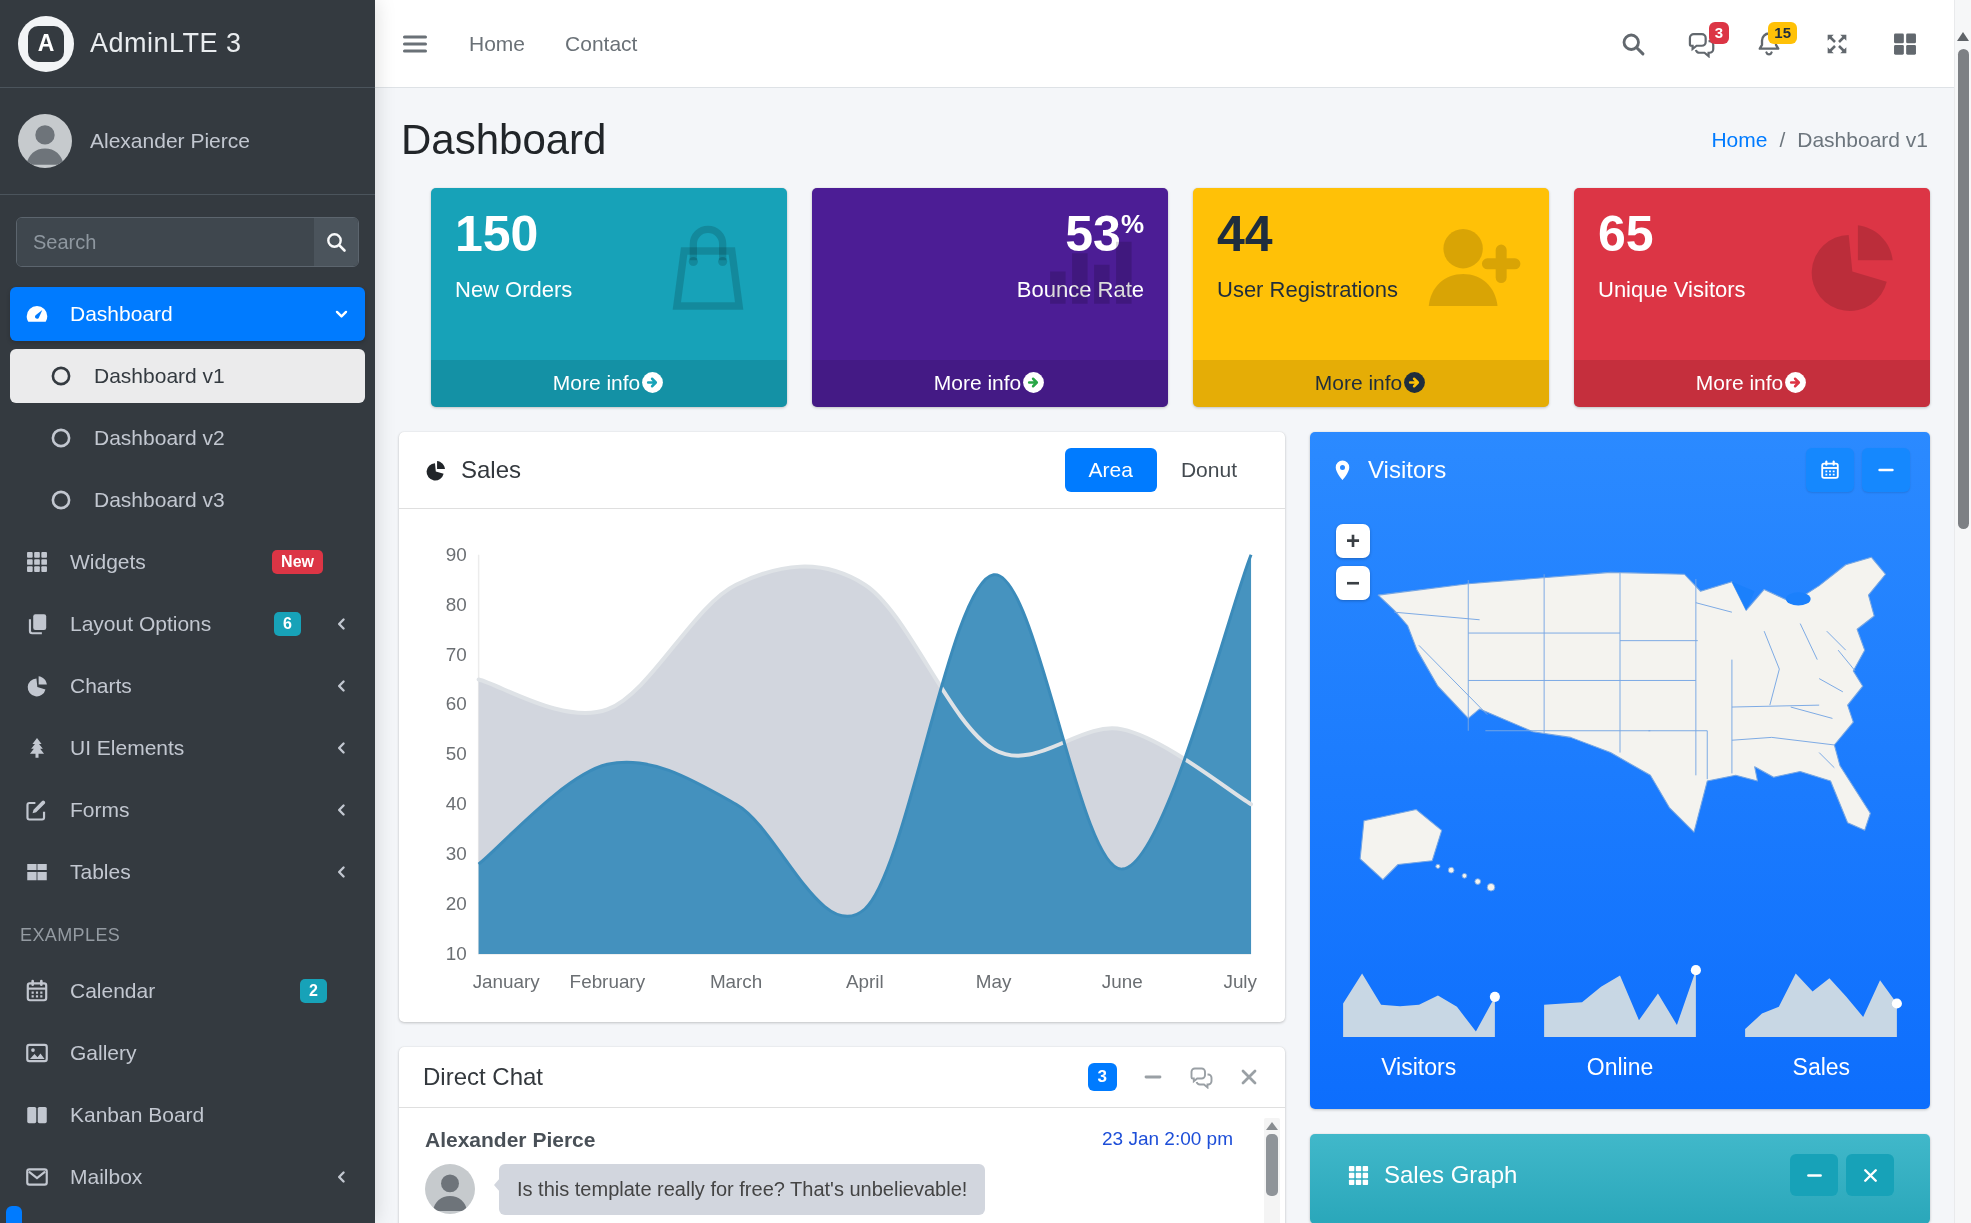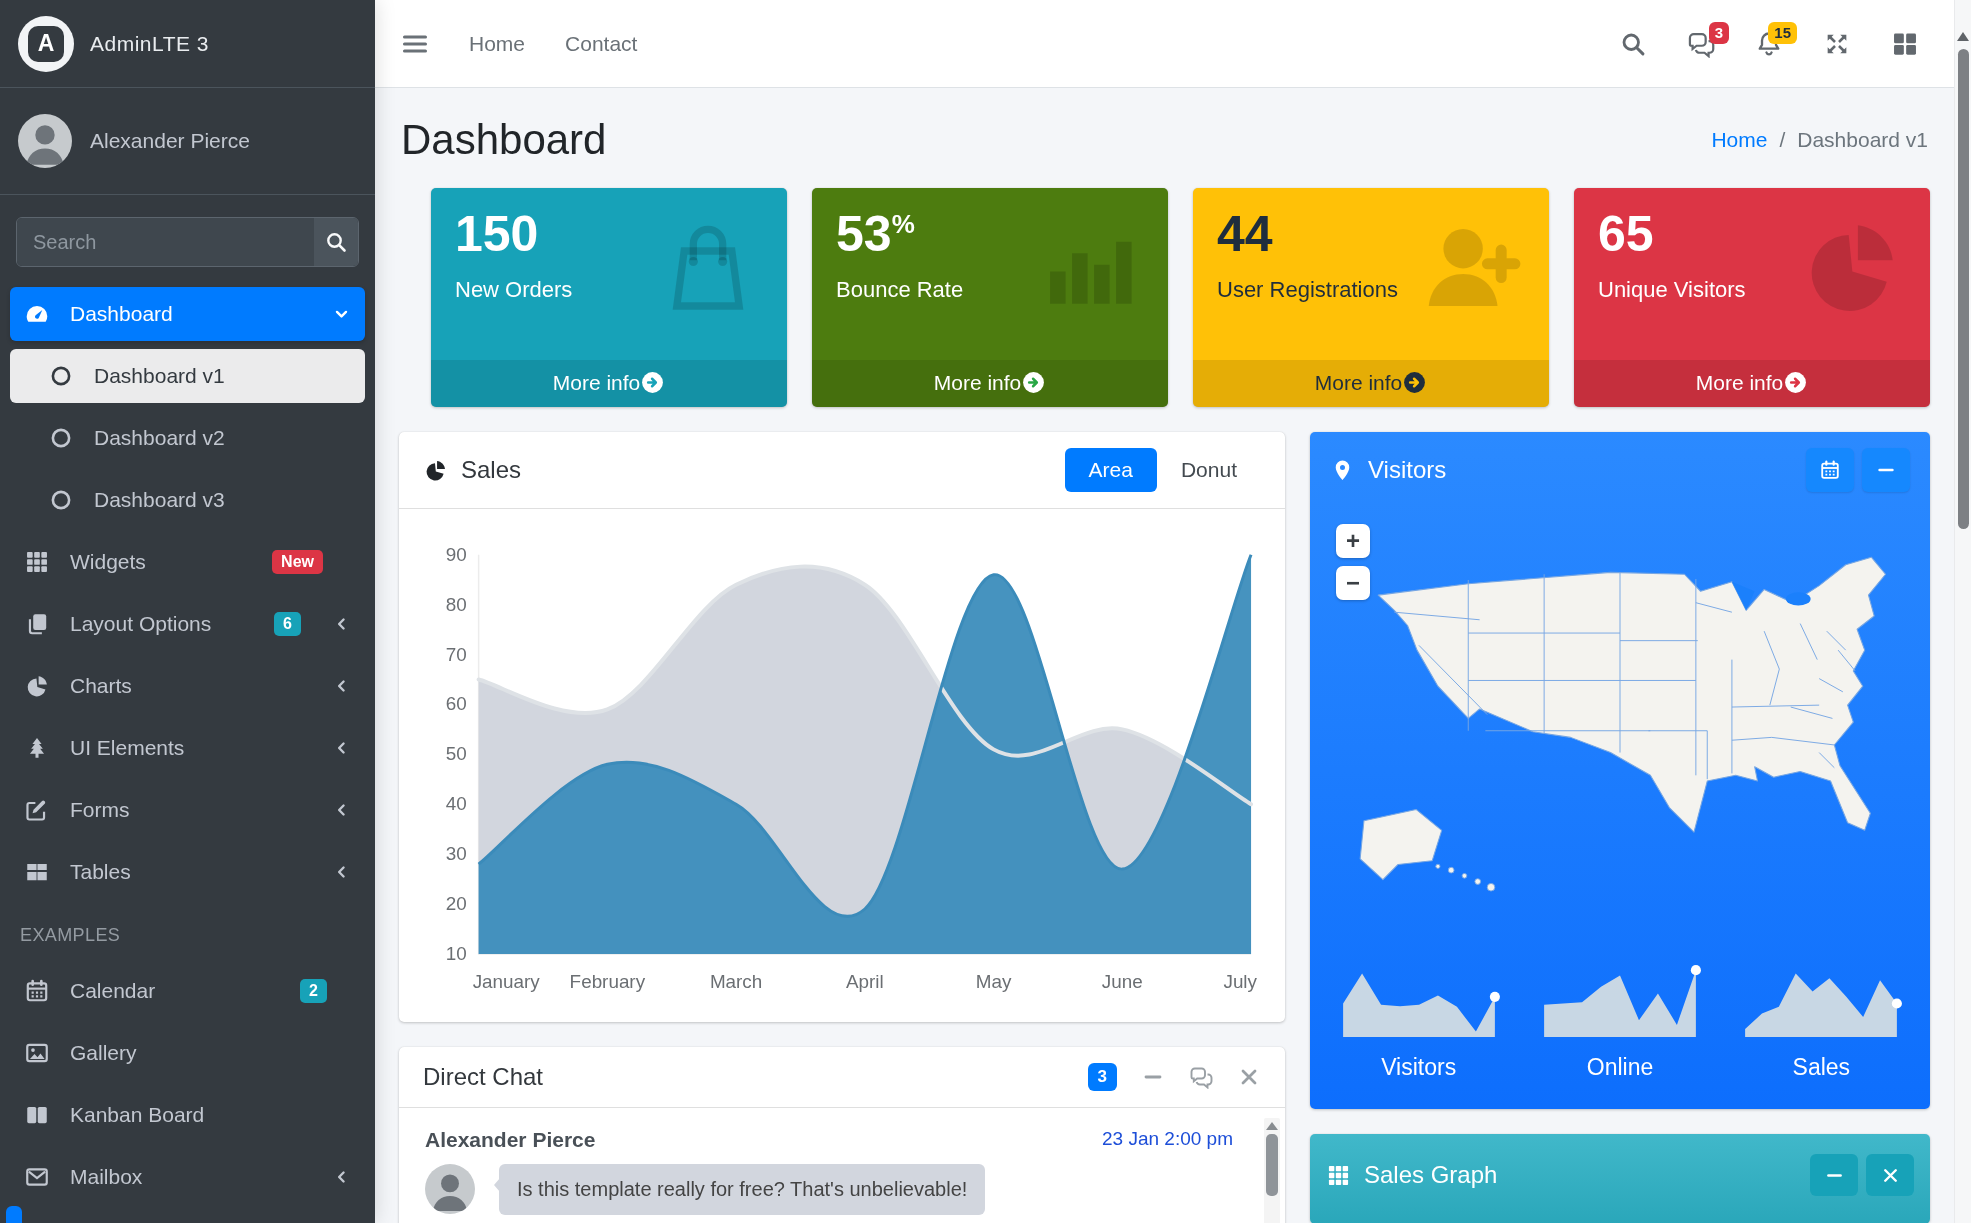--- a/index.html
+++ b/index.html
@@ -4,21 +4,21 @@
 <style>
   * { margin:0; padding:0; box-sizing:border-box; }
   html,body { width:1971px; height:1223px; overflow:hidden; }
   body { font-family:"Liberation Sans", sans-serif; display:flex; background:#f4f6f9; }
 
   
   .sidebar { width:375px; min-width:375px; height:100%; background:#343a40; position:relative; z-index:5; overflow:hidden; box-shadow:0 0 20px rgba(0,0,0,.15); }
   .brand { height:88px; display:flex; align-items:center; gap:16px; padding:0 18px; border-bottom:1px solid #4b545c; }
   .brand-logo { width:56px; height:56px; border-radius:50%; background:#f2f4f6; display:flex; align-items:center; justify-content:center; flex-shrink:0; }
   .brand-logo-inner { width:36px; height:36px; border-radius:10px; background:#343a40; color:#fff; font-weight:bold; font-size:23px; display:flex; align-items:center; justify-content:center; }
-  .brand-text { color:#e9ecef; font-size:21px; font-weight:300; letter-spacing:.5px; }
+  .brand-text { color:#e9ecef; font-size:27px; font-weight:300; letter-spacing:.5px; }
   .user-panel { display:flex; align-items:center; gap:18px; padding:26px 18px; border-bottom:1px solid #4b545c; }
   .avatar { width:54px; height:54px; border-radius:50%; overflow:hidden; flex-shrink:0; }
   .avatar svg { width:100%; height:100%; display:block; }
   .user-name { color:#c2c7d0; font-size:21px; }
   .sidebar-search { display:flex; margin:22px 16px 16px; border-radius:6px; overflow:hidden; border:1px solid #5c656e; height:50px; }
   .sidebar-search input { flex:1; background:#3f474e; border:none; outline:none; color:#e9ecef; font-size:20px; padding:0 16px; font-family:inherit; }
   .sidebar-search input::placeholder { color:#8e979f; }
   .search-btn { width:54px; background:#4b545c; border:none; display:flex; align-items:center; justify-content:center; color:#f8f9fa; cursor:pointer; }
   .search-btn svg { width:24px; height:24px; }
   .snav { list-style:none; padding:4px 10px 10px; }
@@ -110,21 +110,21 @@
   .map-wrap svg { width:100%; height:100%; display:block; }
   .map-zoom { position:absolute; left:10px; top:14px; display:flex; flex-direction:column; gap:8px; }
   .map-zoom .zbtn { width:34px; height:34px; background:#fff; color:#3a3f44; border-radius:7px; display:flex; align-items:center; justify-content:center; font-size:24px; font-weight:bold; cursor:pointer; box-shadow:0 1px 3px rgba(0,0,0,.25); line-height:1; }
   .sparks-row { display:flex; padding:16px 8px 28px; }
   .spark-col { flex:1; display:flex; flex-direction:column; align-items:center; }
   .spark-col svg { width:172px; height:86px; overflow:visible; }
   .spark-label { font-size:23px; margin-top:10px; color:#fff; }
 
   
   .salesgraph-card { margin-top:25px; background:linear-gradient(180deg,#41b8ca 0%, #2aa7ba 100%); border-radius:5px; color:#fff; overflow:hidden; height:90px; box-shadow:0 0 1px rgba(0,0,0,.125), 0 1px 3px rgba(0,0,0,.2); }
-  .salesgraph-card .card-header { border-bottom:none; padding:20px 16px; }
+  .salesgraph-card .card-header { border-bottom:none; padding:20px 36px; }
   .sg-btn { width:48px; height:42px; border-radius:6px; background:#17a2b8; display:flex; align-items:center; justify-content:center; color:#fff; cursor:pointer; }
   .sg-btn svg { width:21px; height:21px; }
 
   
   .page-scroll { position:absolute; top:0; right:0; width:17px; height:100%; background:#f6f7f8; border-left:1px solid #e9eaec; z-index:10; }
   .page-scroll .up { width:0; height:0; border-left:6px solid transparent; border-right:6px solid transparent; border-bottom:9px solid #5f6368; margin:32px auto 8px; }
   .page-scroll .thumb { width:11px; margin:0 auto; background:#7d8084; border-radius:6px; height:480px; }
 </style>
 </head>
 <body>
@@ -509,21 +509,21 @@
           </div>
           <div class="sb-footer" style="color:#ffffff">
             <span>More info</span>
             <span class="ac">
               <svg>
                 <use href="#sym-arrow-circle-right-icon"></use>
               </svg>
             </span>
           </div>
         </div>
-        <div class="small-box" style="background: #4d7c0f; color: rgb(255, 255, 255); --sb-bg: #28a745;">
+        <div class="small-box" style="background: #4c1d95; color: rgb(255, 255, 255); text-align: right; --sb-bg: #28a745;">
           <div class="sb-inner">
             <div class="sb-value">53<sup>%</sup></div>
             <div class="sb-label">Bounce Rate</div>
             <span class="sb-icon"><svg>
                 <use href="#sym-bar-chart-icon"></use>
               </svg></span>
           </div>
           <div class="sb-footer" style="color:#ffffff">
             <span>More info</span>
             <span class="ac">

